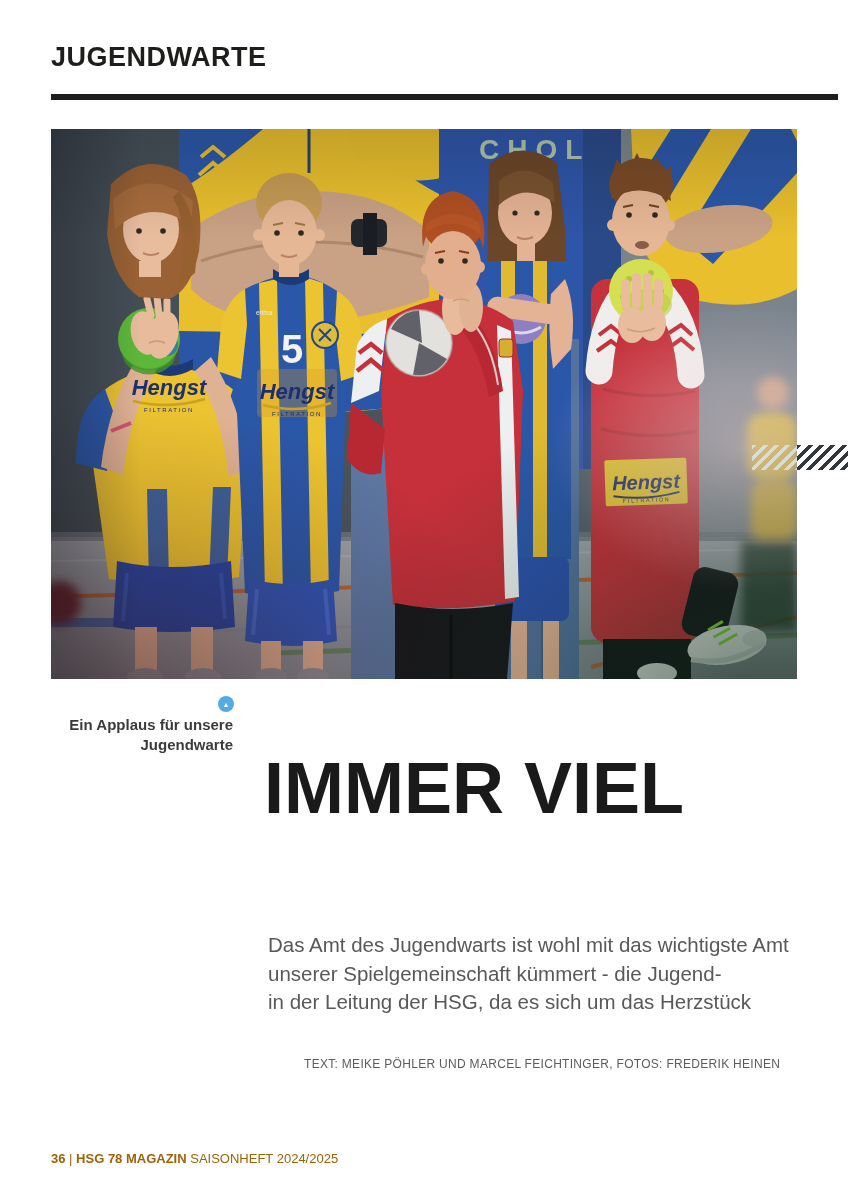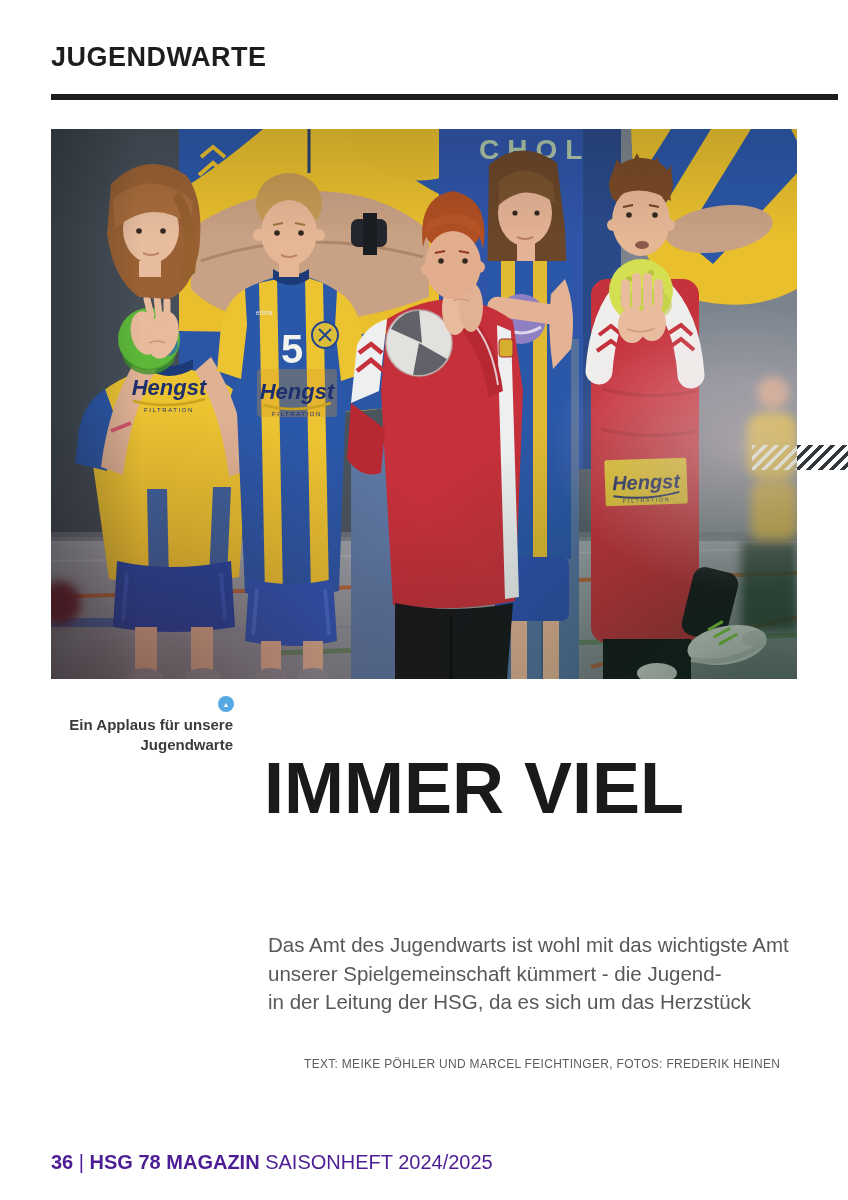--- a/index.html
+++ b/index.html
@@ -19,21 +19,21 @@
      background:#57a9e2;color:#fff;font-size:7px;line-height:17px;text-align:center;}
   .caption{position:absolute;left:51px;top:715px;width:182px;text-align:right;
      font-size:15px;font-weight:bold;color:#3b3b3b;line-height:20px;}
   .headline{position:absolute;left:264px;top:748px;font-weight:bold;font-size:72px;
      line-height:81px;color:#1a1a1a;white-space:nowrap;}
   .headline .l2{color:#4a82c4;letter-spacing:2px;}
   .intro{position:absolute;left:268px;top:931px;font-size:20.5px;line-height:28.5px;
      color:#58585a;white-space:nowrap;}
   .credits{position:absolute;left:272px;top:1057px;font-size:12px;letter-spacing:.3px;
      color:#5c5c5c;margin-left:32px;}
-  .footer{position:absolute;left:51px;top:1151px;font-size:20px;color:#4c1d95;}
+  .footer{position:absolute;left:51px;top:1151px;font-size:13px;color:#a16207;}
   .footer .bold{font-weight:bold;}
 </style>
 </head>
 <body>
 
 <div class="page">
 
   <div class="kicker">JUGENDWARTE</div>
   <div class="rule"></div>
 

